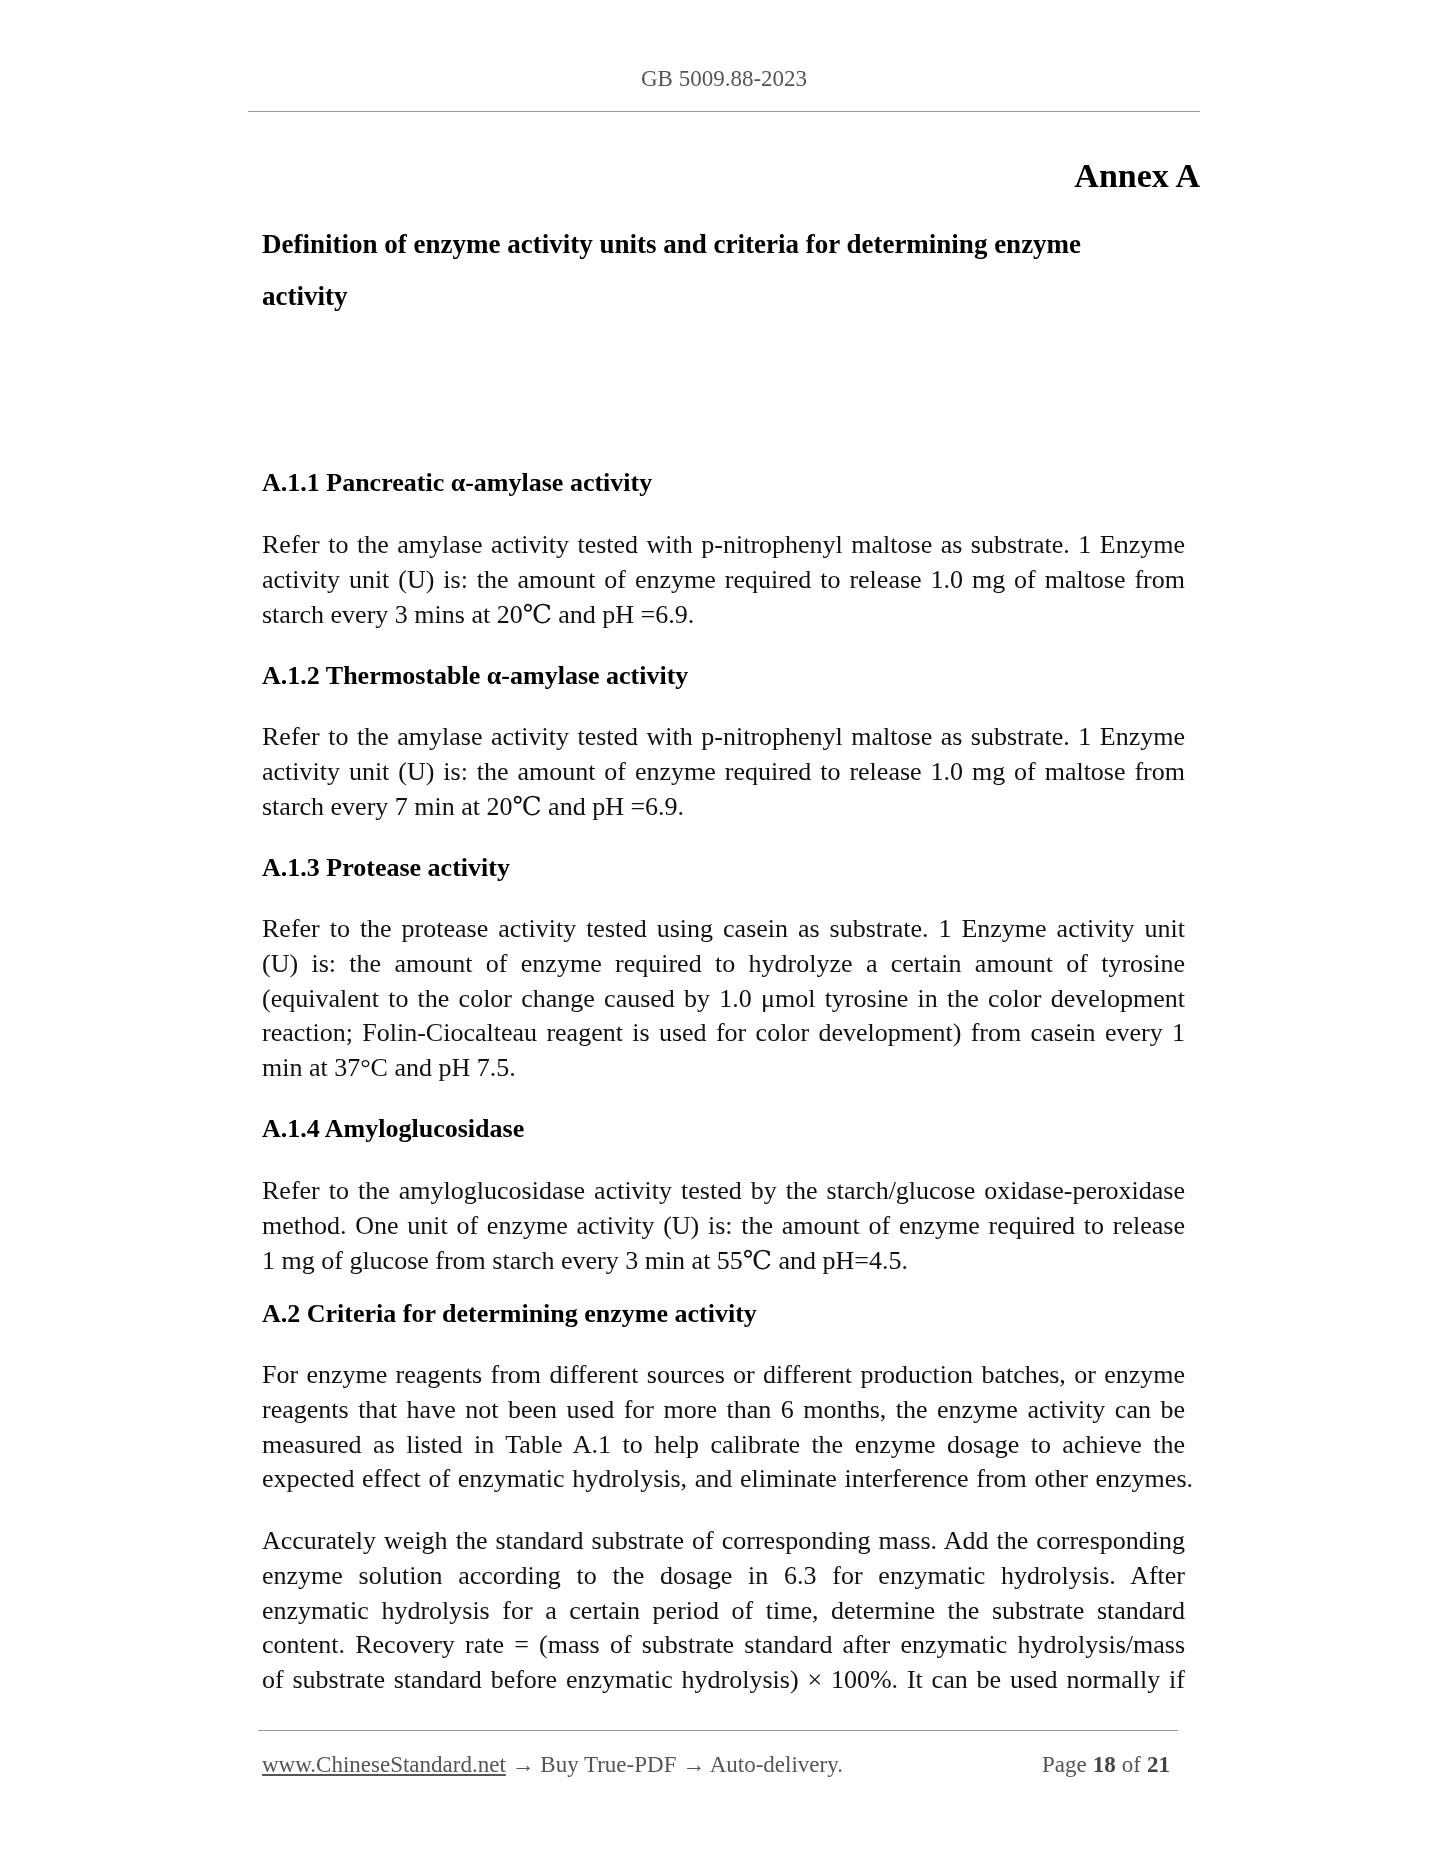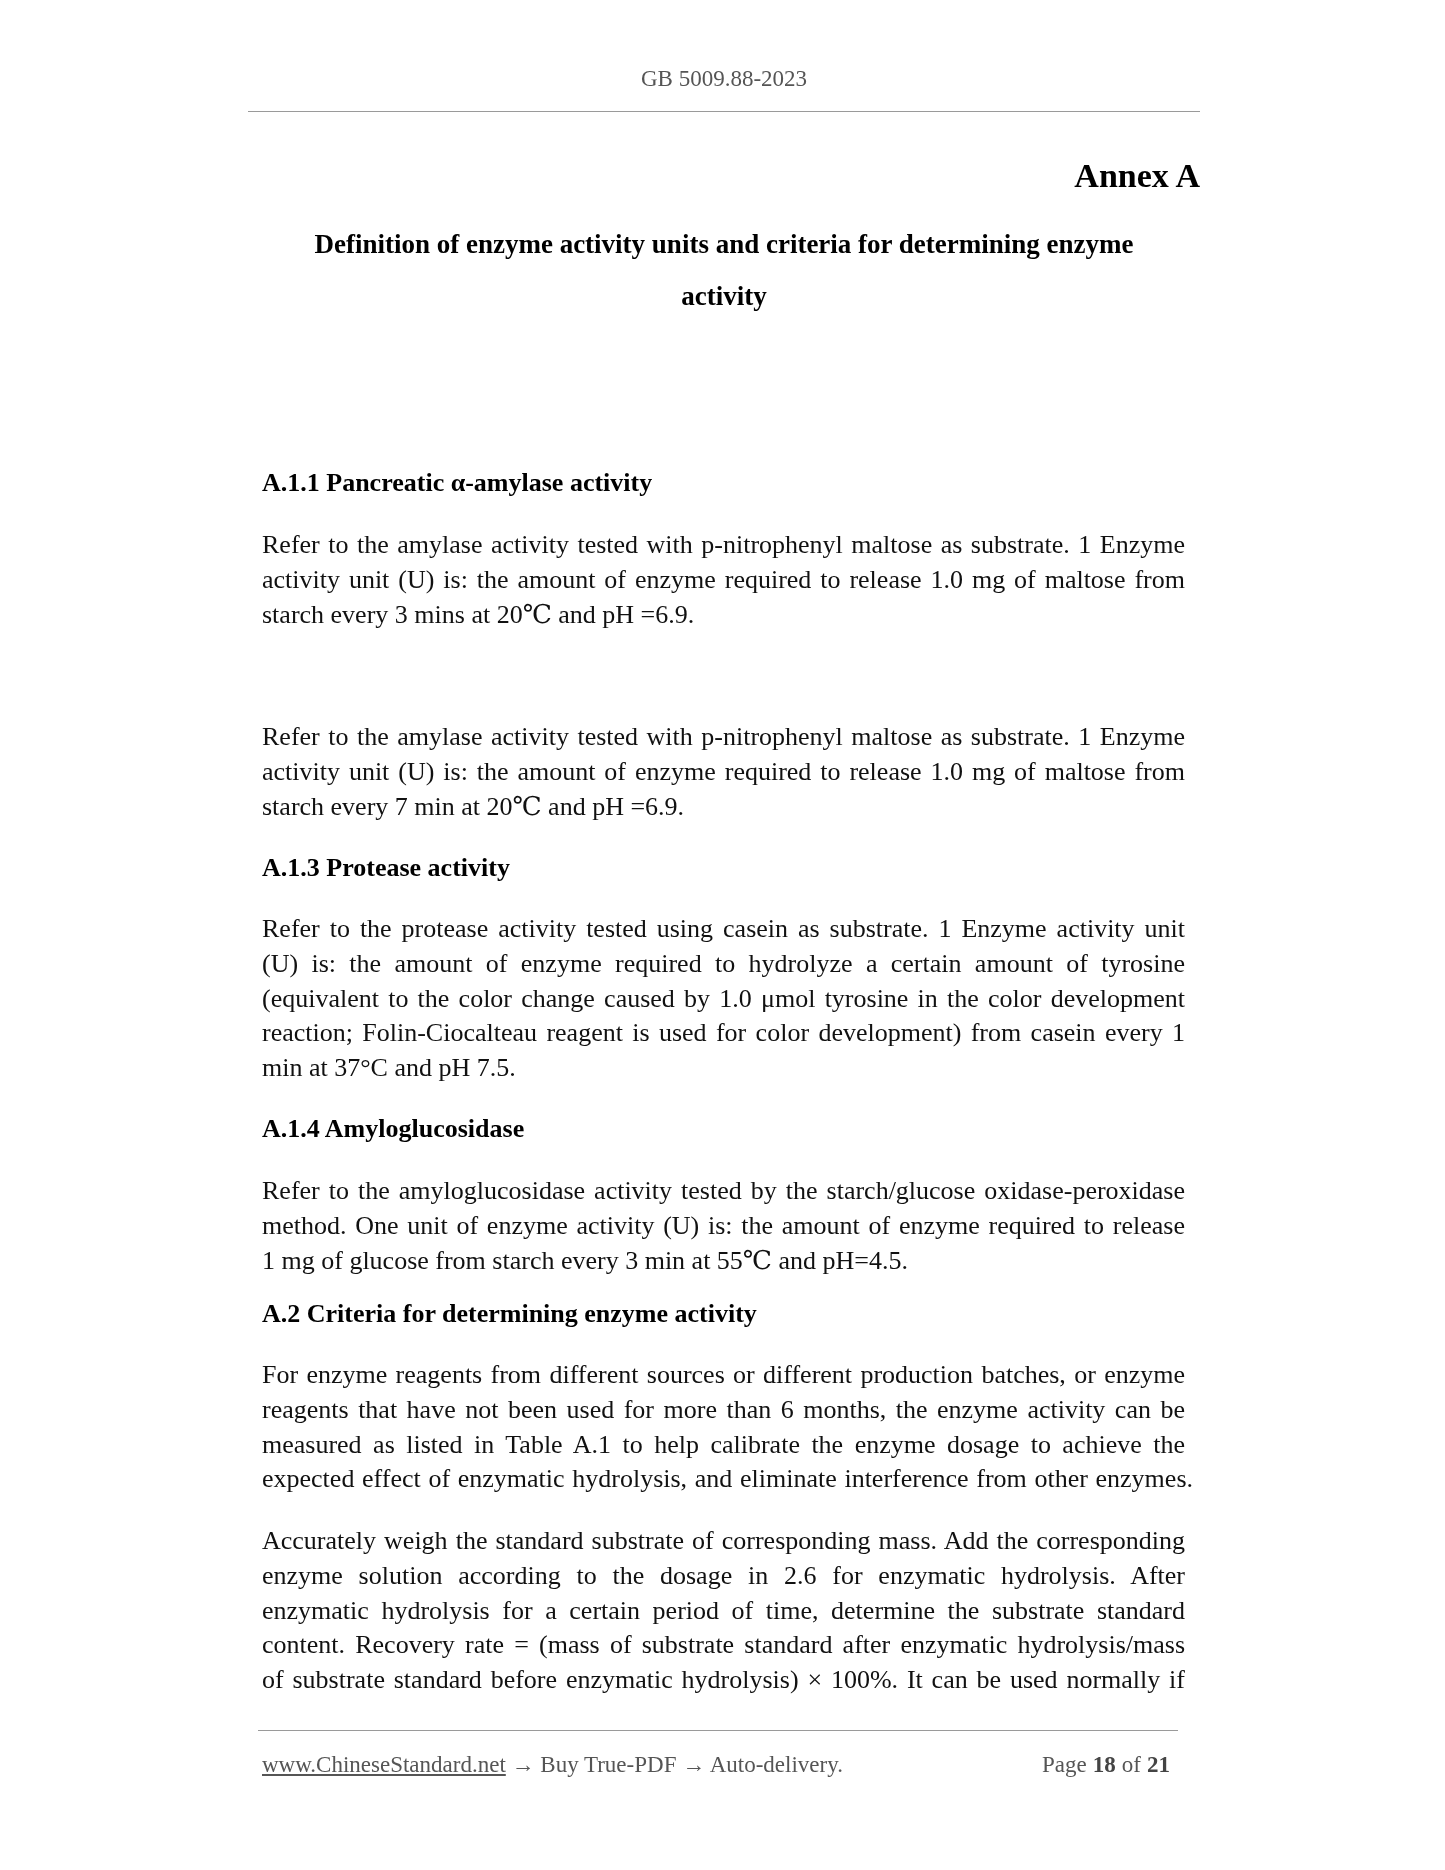--- a/index.html
+++ b/index.html
@@ -7,21 +7,21 @@
          font-family: "Liberation Serif", "DejaVu Serif", serif; color: #111; }
   .page { position: absolute; left: 0; top: 0; width: 1445px; height: 1870px; }
 
   .running-header { position: absolute; top: 64px; left: 248px; width: 952px; text-align: center;
                     font-size: 23px; color: #555; line-height: 30px; }
   .header-rule { position: absolute; top: 111px; left: 248px; width: 952px; height: 0;
                  border-top: 1.5px solid #9a9a9a; }
 
   .annex-title { position: absolute; top: 155px; left: 248px; width: 952px; text-align: right;
                  font-size: 34px; font-weight: bold; line-height: 42px; color: #000; }
-  .annex-subtitle { position: absolute; top: 218px; left: 262px; width: 924px; text-align: center;
+  .annex-subtitle { position: absolute; top: 218px; left: 262px; width: 924px; 
                     font-size: 27px; font-weight: bold; line-height: 52px; color: #000; }
 
   .line { position: absolute; left: 262px; width: 923px; font-size: 26px; line-height: 30px;
           white-space: nowrap; color: #111; }
   .line.just { text-align: justify; text-align-last: justify; white-space: normal; }
   .line.wide { width: 931px; }
   .heading { font-weight: bold; color: #000; }
 
   .footer-rule { position: absolute; top: 1730px; left: 258px; width: 920px; height: 0;
                  border-top: 1.5px solid #9a9a9a; }
@@ -48,20 +48,21 @@
   </div>
 
 
   <div class="line heading" style="top:468px">A.1.1 Pancreatic α-amylase activity</div>
   <div>
     <div class="line just" style="top:530px">Refer to the amylase activity tested with p-nitrophenyl maltose as substrate. 1 Enzyme</div>
     <div class="line just" style="top:565px">activity unit (U) is: the amount of enzyme required to release 1.0 mg of maltose from</div>
     <div class="line" style="top:600px">starch every 3 mins at 20℃ and pH =6.9.</div>
   </div>
 
+  <div class="line heading" style="top:661px">A.1.2 Thermostable α-amylase activity</div>
   <div>
     <div class="line just" style="top:722px">Refer to the amylase activity tested with p-nitrophenyl maltose as substrate. 1 Enzyme</div>
     <div class="line just" style="top:757px">activity unit (U) is: the amount of enzyme required to release 1.0 mg of maltose from</div>
     <div class="line" style="top:792px">starch every 7 min at 20℃ and pH =6.9.</div>
   </div>
 
   <div class="line heading" style="top:853px">A.1.3 Protease activity</div>
   <div>
     <div class="line just" style="top:914px">Refer to the protease activity tested using casein as substrate. 1 Enzyme activity unit</div>
     <div class="line just" style="top:949px">(U) is: the amount of enzyme required to hydrolyze a certain amount of tyrosine</div>
@@ -79,21 +80,21 @@
 
   <div class="line heading" style="top:1299px">A.2 Criteria for determining enzyme activity</div>
   <div>
     <div class="line just" style="top:1360px">For enzyme reagents from different sources or different production batches, or enzyme</div>
     <div class="line just" style="top:1395px">reagents that have not been used for more than 6 months, the enzyme activity can be</div>
     <div class="line just" style="top:1430px">measured as listed in Table A.1 to help calibrate the enzyme dosage to achieve the</div>
     <div class="line just wide" style="top:1464px">expected effect of enzymatic hydrolysis, and eliminate interference from other enzymes.</div>
   </div>
   <div>
     <div class="line just" style="top:1526px">Accurately weigh the standard substrate of corresponding mass. Add the corresponding</div>
-    <div class="line just" style="top:1561px">enzyme solution according to the dosage in 2.6 for enzymatic hydrolysis. After</div>
+    <div class="line just" style="top:1561px">enzyme solution according to the dosage in 6.3 for enzymatic hydrolysis. After</div>
     <div class="line just" style="top:1596px">enzymatic hydrolysis for a certain period of time, determine the substrate standard</div>
     <div class="line just" style="top:1630px">content. Recovery rate = (mass of substrate standard after enzymatic hydrolysis/mass</div>
     <div class="line just" style="top:1665px">of substrate standard before enzymatic hydrolysis) × 100%. It can be used normally if</div>
   </div>
 
   <div class="footer-rule"></div>
   <div class="footer-left">
     <a>www.ChineseStandard.net</a><span> → Buy True-PDF → Auto-delivery.</span>
   </div>
   <div class="footer-right">

